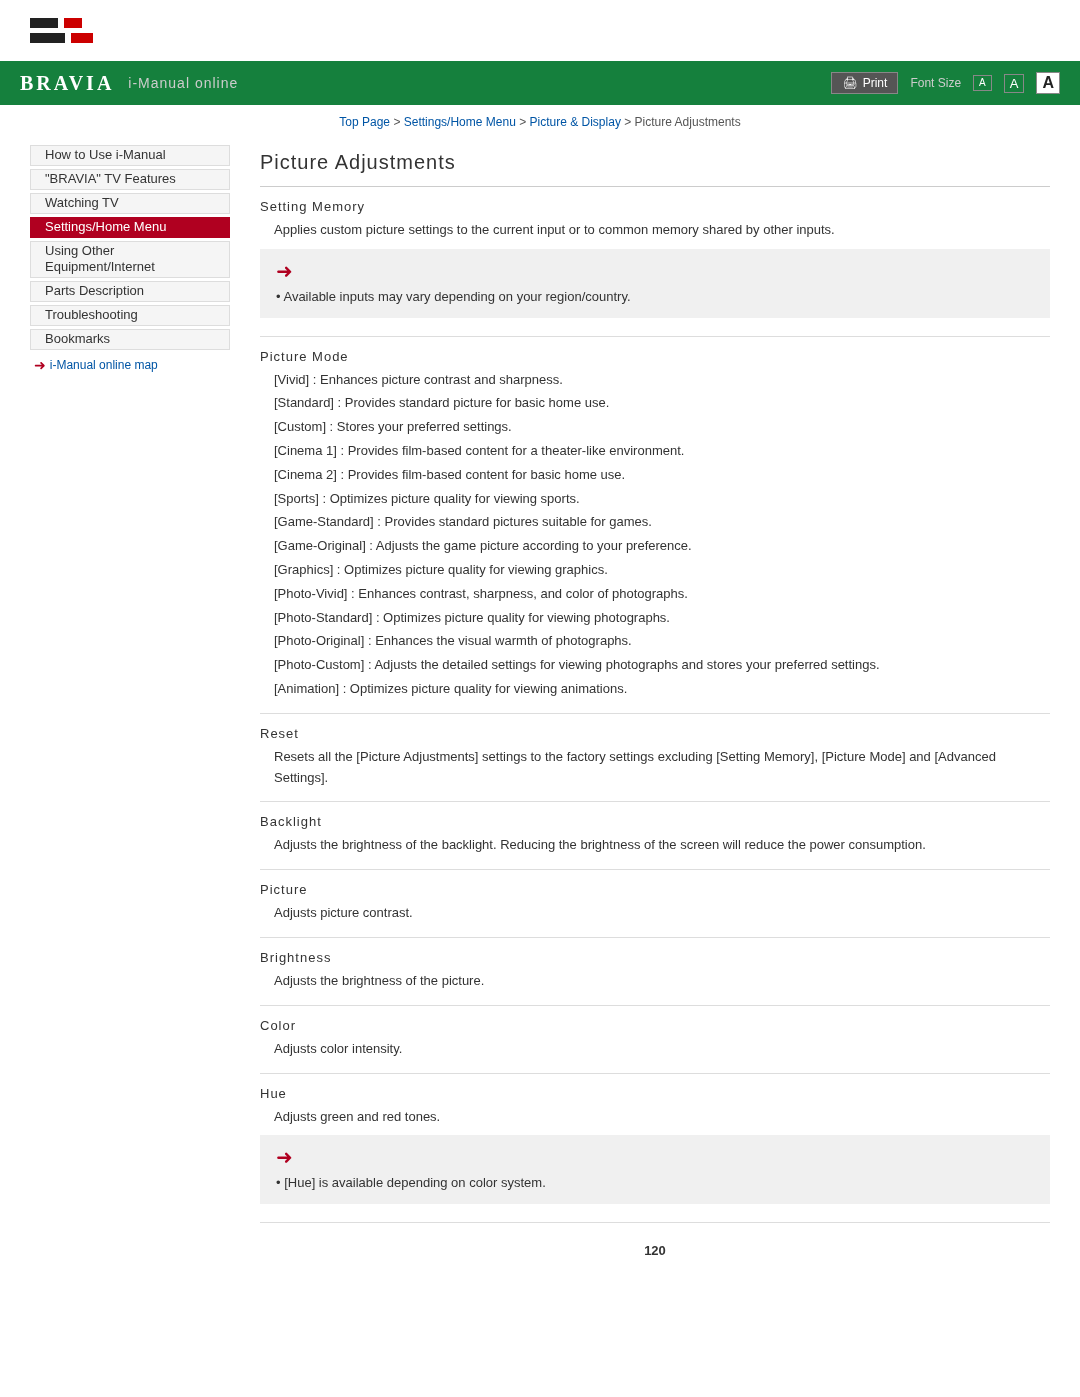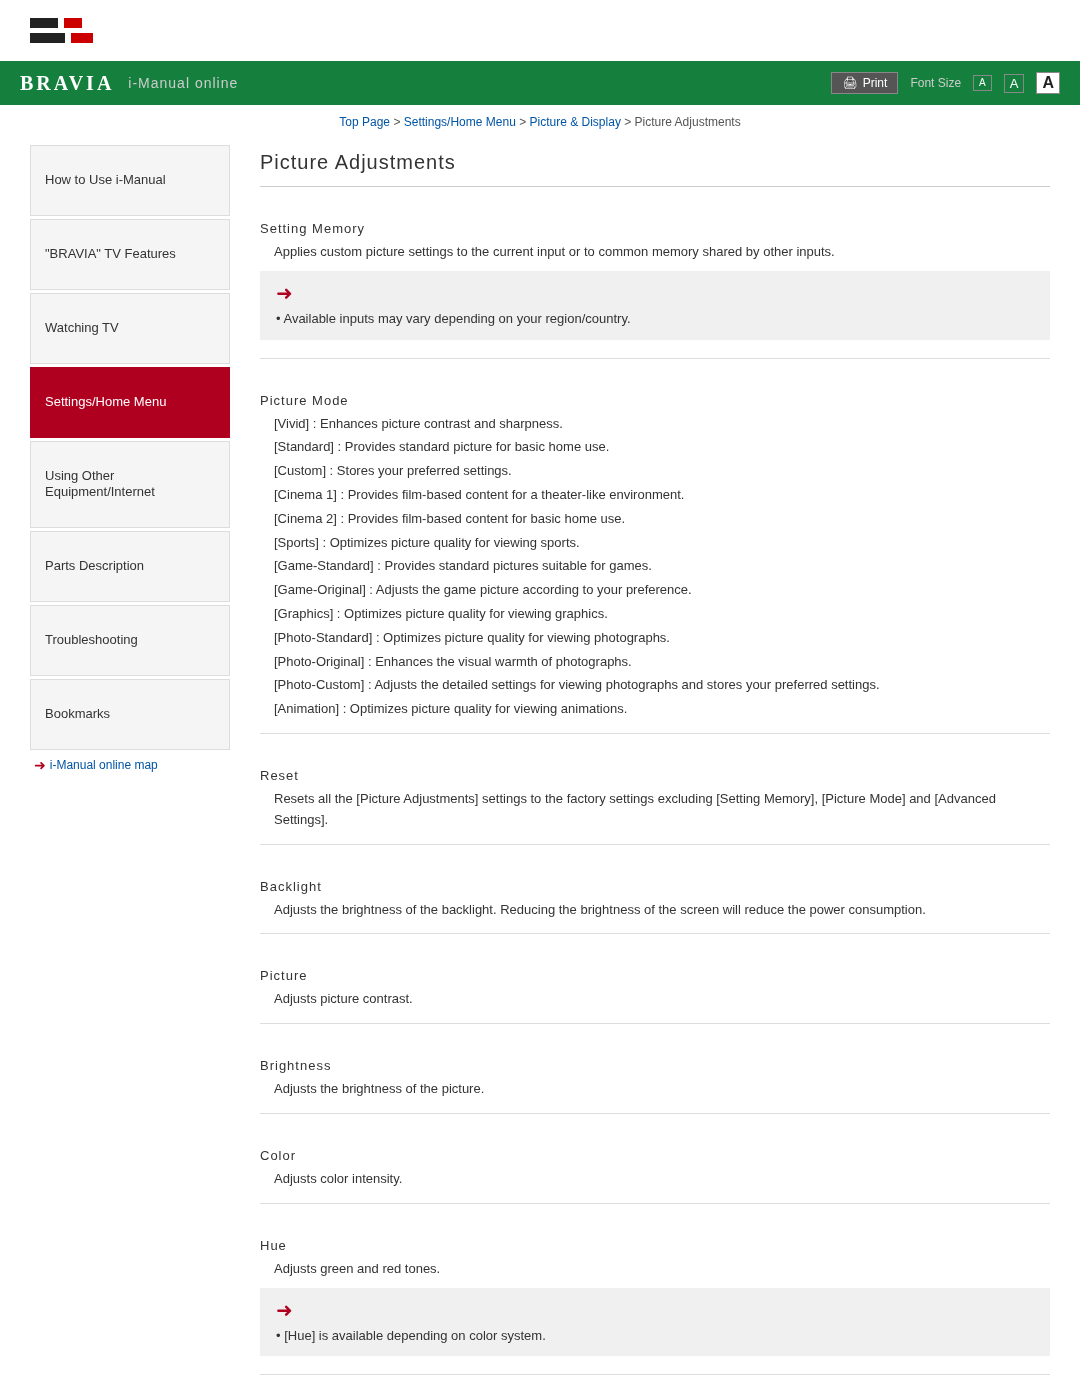--- a/index.html
+++ b/index.html
@@ -125,21 +125,21 @@
 
     
     .sidebar {
       width: 230px;
       min-width: 230px;
       padding: 10px 0 10px 30px;
       border-right: none;
     }
     .sidebar-item {
       display: block;
-      padding: 26px 14px;
+      padding: 1px 14px;
       font-size: 13px;
       color: #333;
       text-decoration: none;
       border: 1px solid #ddd;
       margin-bottom: 3px;
       background: #f5f5f5;
       cursor: pointer;
       line-height: 1.3;
     }
     .sidebar-item.active {
@@ -192,21 +192,20 @@
     .section {
       border-bottom: 1px solid #ddd;
       padding: 12px 0 10px 0;
     }
     .section-title {
       font-size: 13px;
       font-weight: normal;
       letter-spacing: 1px;
       margin-bottom: 6px;
       color: #333;
-      margin-top: 22px;
     }
     .section-body {
       font-size: 13px;
       color: #333;
       line-height: 1.6;
       padding-left: 14px;
     }
     .section-body p {
       margin-bottom: 3px;
     }
@@ -329,20 +328,21 @@
         <div class="section-body">
           <p>[Vivid] : Enhances picture contrast and sharpness.</p>
           <p>[Standard] : Provides standard picture for basic home use.</p>
           <p>[Custom] : Stores your preferred settings.</p>
           <p>[Cinema 1] : Provides film-based content for a theater-like environment.</p>
           <p>[Cinema 2] : Provides film-based content for basic home use.</p>
           <p>[Sports] : Optimizes picture quality for viewing sports.</p>
           <p>[Game-Standard] : Provides standard pictures suitable for games.</p>
           <p>[Game-Original] : Adjusts the game picture according to your preference.</p>
           <p>[Graphics] : Optimizes picture quality for viewing graphics.</p>
+          <p>[Photo-Vivid] : Enhances contrast, sharpness, and color of photographs.</p>
           <p>[Photo-Standard] : Optimizes picture quality for viewing photographs.</p>
           <p>[Photo-Original] : Enhances the visual warmth of photographs.</p>
           <p>[Photo-Custom] : Adjusts the detailed settings for viewing photographs and stores your preferred settings.</p>
           <p>[Animation] : Optimizes picture quality for viewing animations.</p>
         </div>
       </div>
 
       <div class="section">
         <div class="section-title">Reset</div>
         <div class="section-body">

